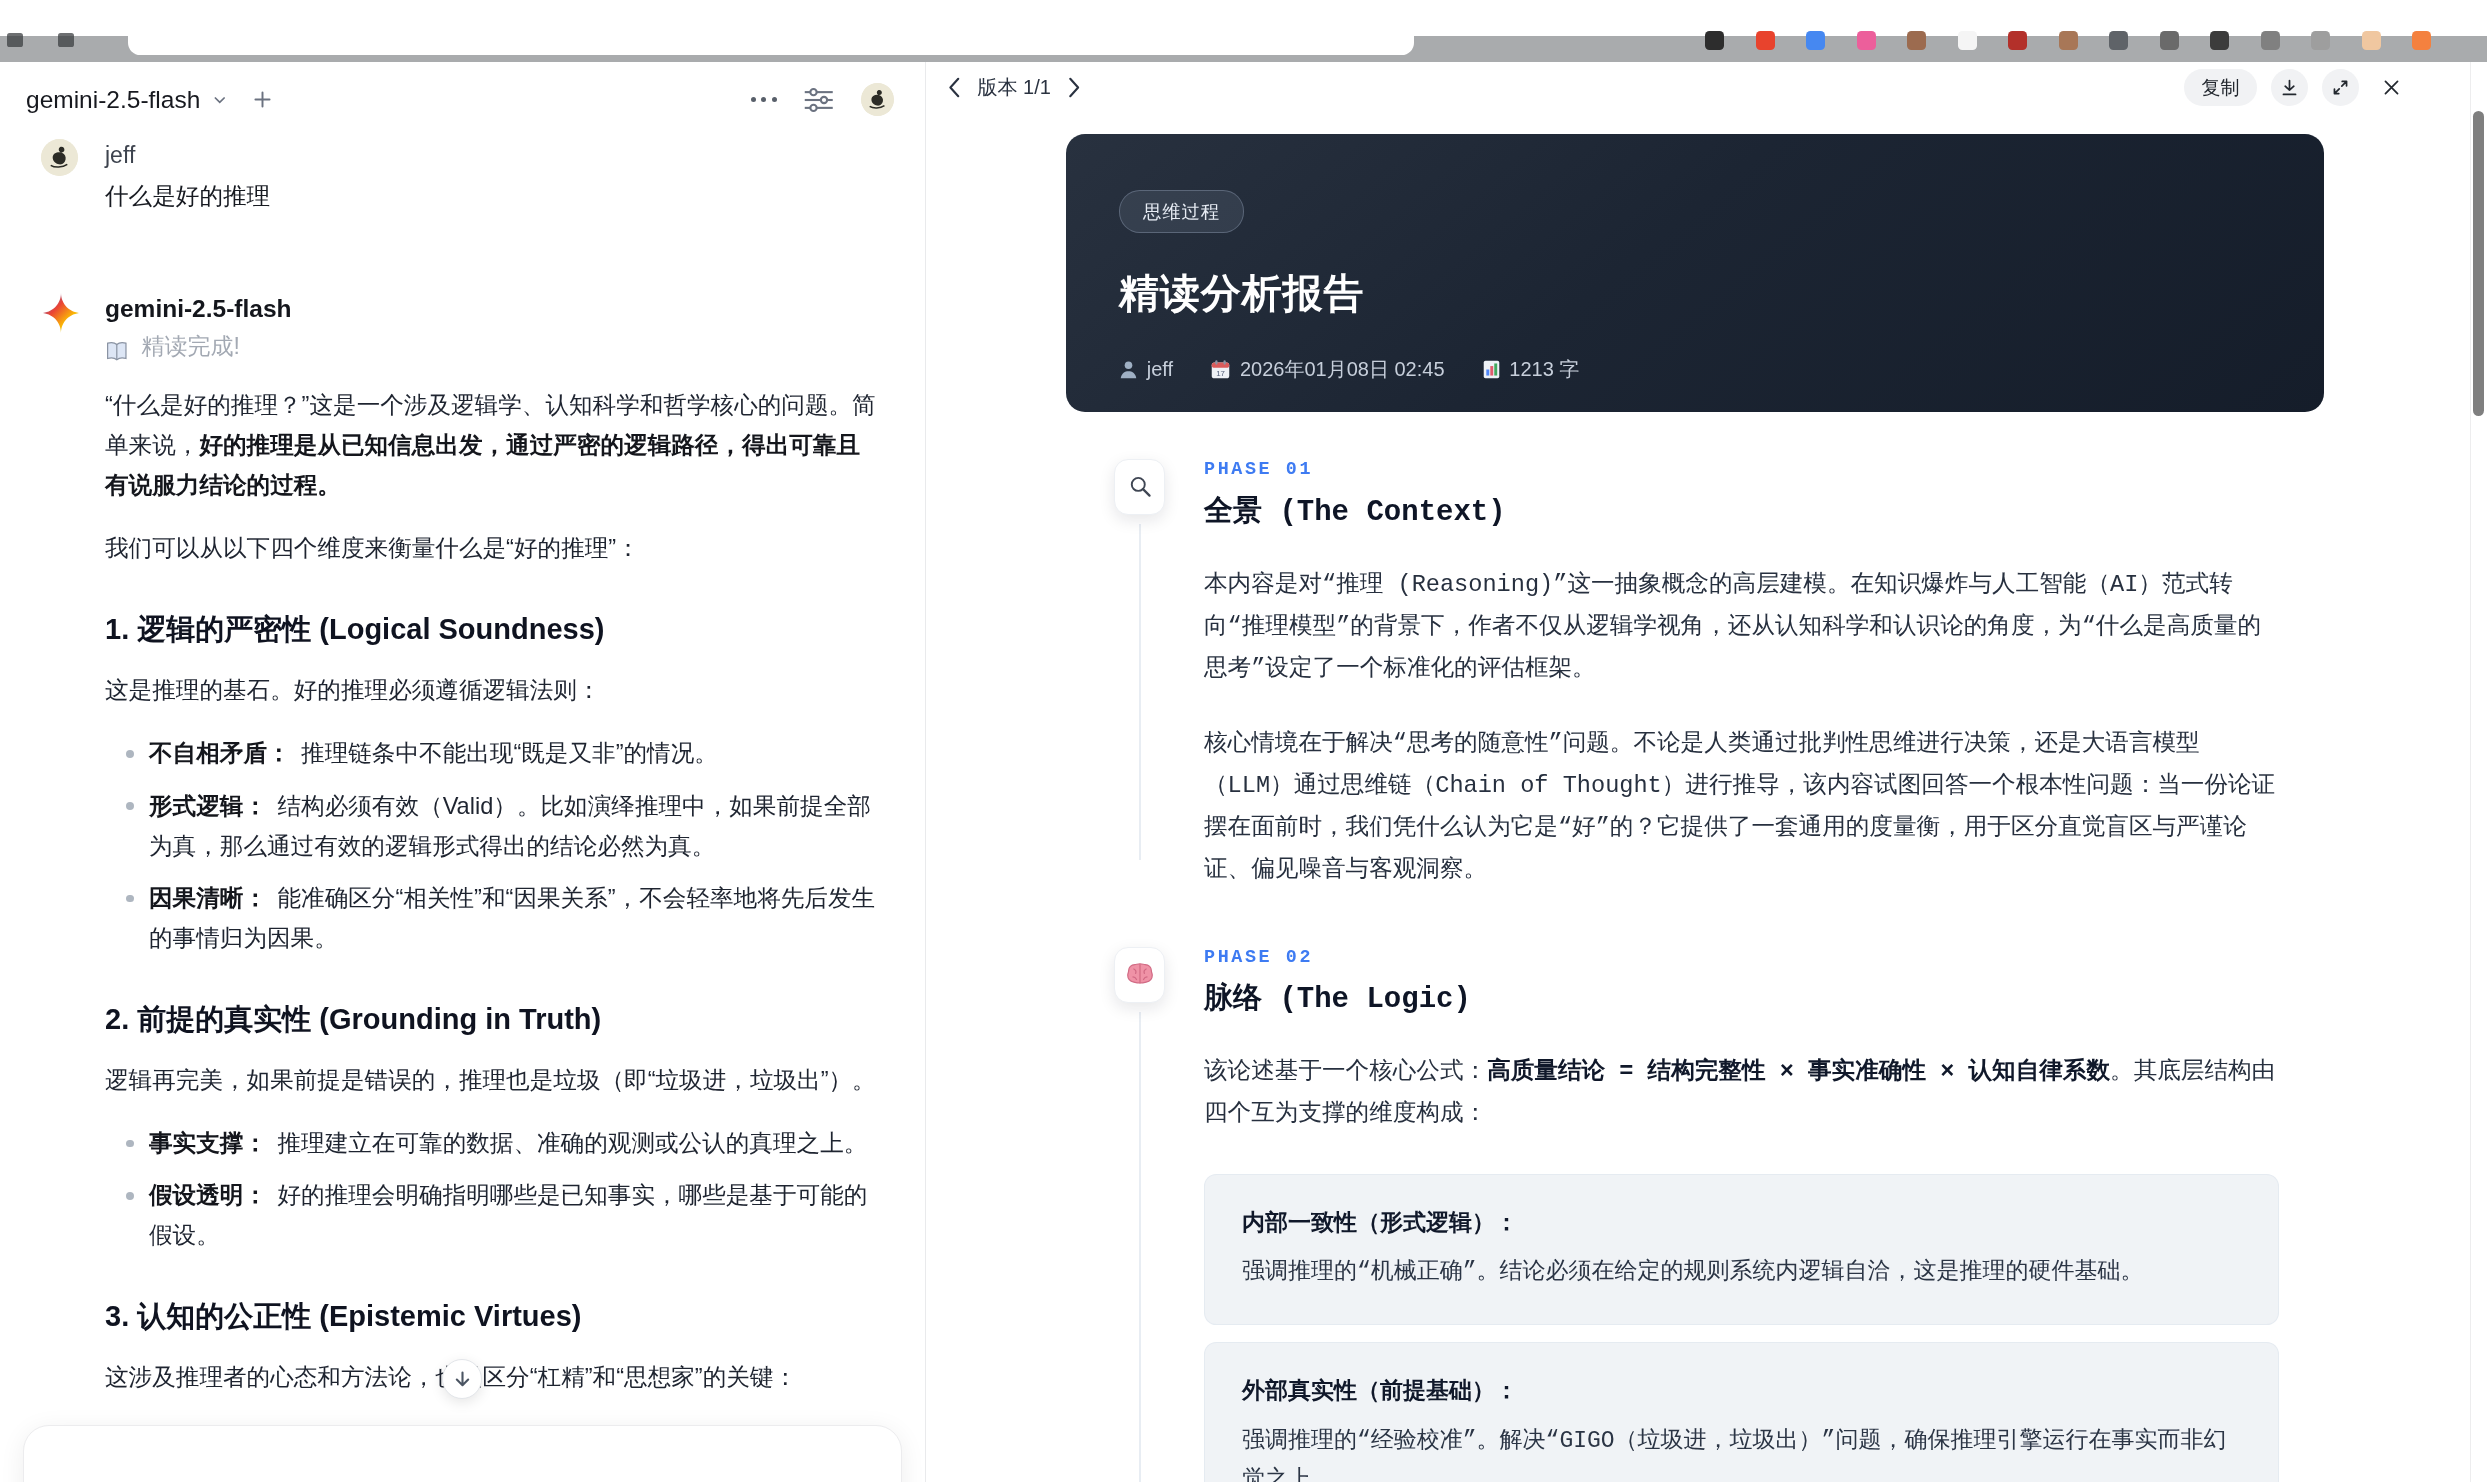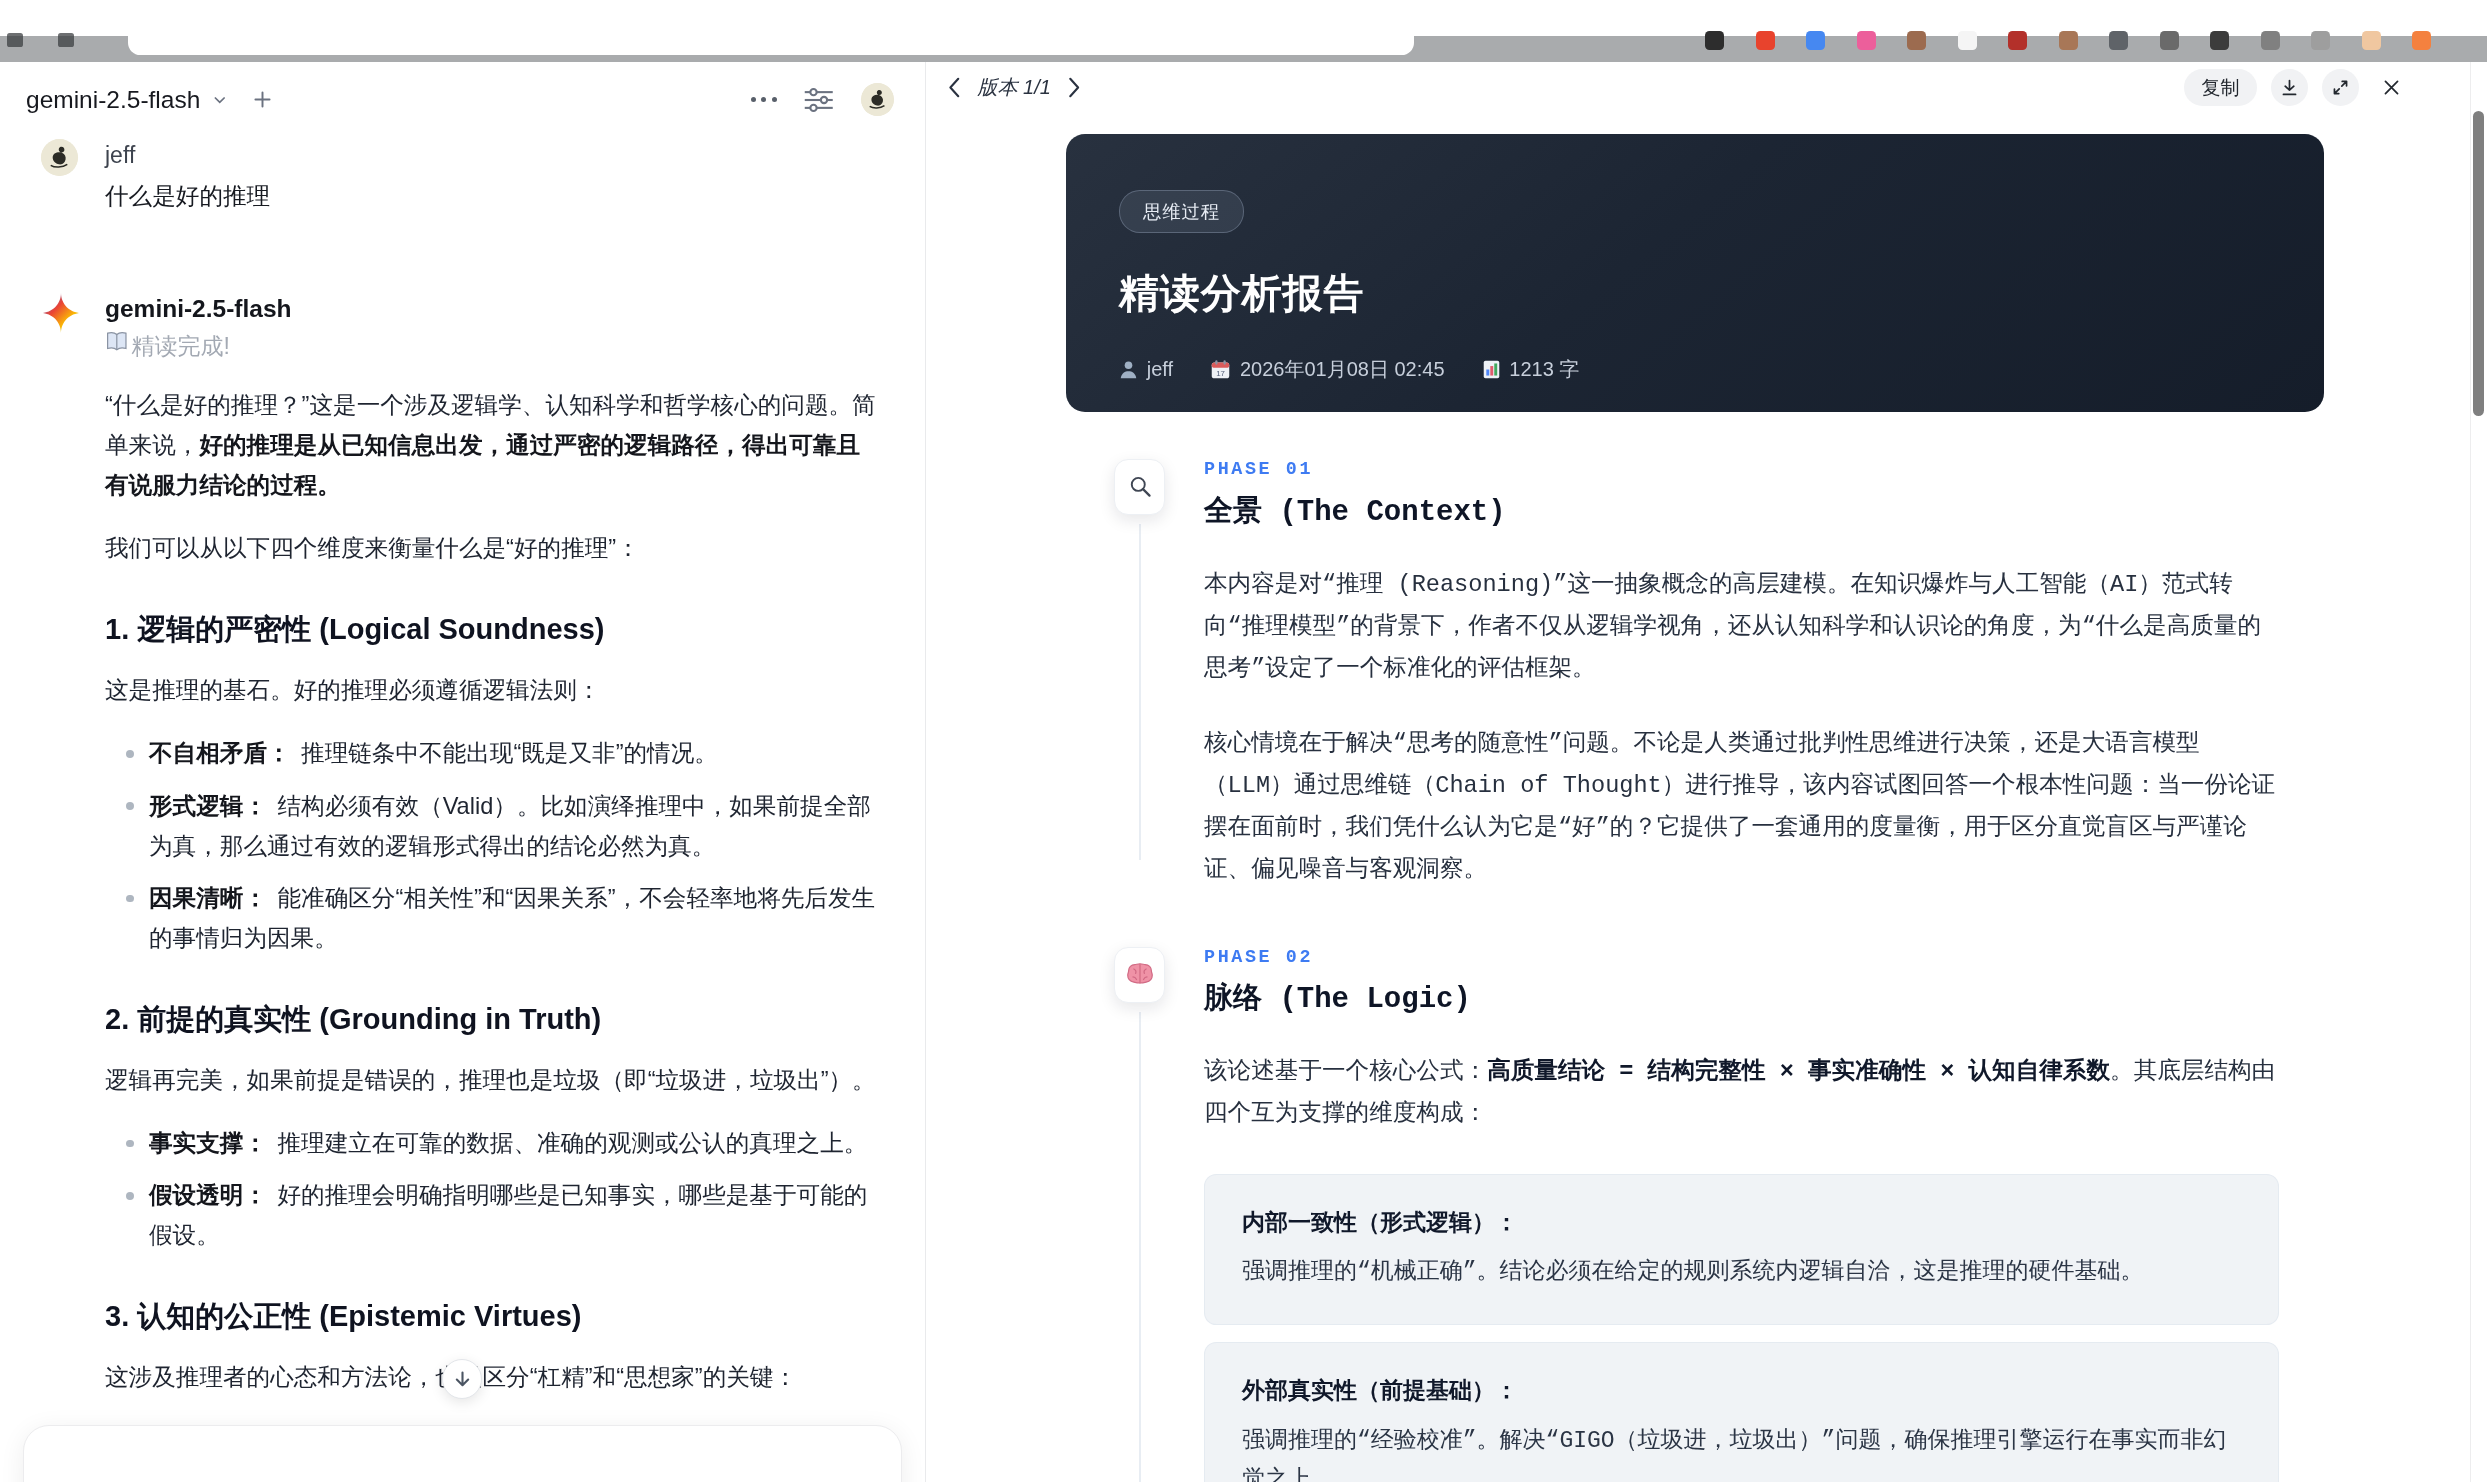--- a/index.html
+++ b/index.html
@@ -32,42 +32,42 @@
   
   .chat-scroll{position:absolute;top:68px;left:0;right:0;bottom:0;padding:0 51px 0 41px;}
   .msg{display:grid;grid-template-columns:64px 1fr;}
   .msg-user{margin-top:8.8px;}
   .avatar{width:37px;height:37px;border-radius:50%;background:#ece8d6;overflow:hidden;}
   .u-name{font-size:23px;color:#3d434e;font-weight:500;padding-top:3.5px;}
   .u-text{font-size:23.6px;color:#171a21;margin-top:10.5px;}
   .msg-ai{margin-top:81px;}
   .gemini-badge{width:40px;height:40px;}
   .ai-name{font-size:24.5px;font-weight:700;color:#14161c;padding-top:1.8px;}
-  .ai-status{display:flex;align-items:flex-start;gap:3px;font-size:23px;color:#a3a9b3;margin-top:8.8px;}
+  .ai-status{display:flex;align-items:flex-end;gap:13px;font-size:23px;color:#a3a9b3;margin-top:8.8px;}
   .md{grid-column:2;width:775px;font-size:23.6px;line-height:40px;color:#1e2430;}
   .md p{margin:23px 0;}
   .md b{font-weight:700;color:#14161c;}
   .md h3{font-size:29px;line-height:35px;font-weight:800;color:#0f1320;margin:44px 0 15.8px 0;}
   .md ul{list-style:none;margin:5.3px 0 8.8px 0;padding:0;}
   .md li{position:relative;padding-left:44px;margin:12.3px 0;}
   .md .dot{position:absolute;left:21px;top:16.6px;width:7.9px;height:7.9px;border-radius:50%;background:#aeb6c0;}
   .li-text{margin-left:10.5px;}
 
   
   .scroll-down{position:absolute;left:442px;top:1297px;width:40px;height:40px;border-radius:50%;background:#fff;border:0.9px solid #e3e6ea;box-shadow:0 3.5px 12.3px rgba(0,0,0,.10);display:flex;align-items:center;justify-content:center;z-index:6;}
 
   
   .composer{position:absolute;left:23px;right:23px;top:1363px;height:175px;background:#fff;border:0.9px solid #ececee;border-radius:26px;box-shadow:0 5.3px 26px rgba(0,0,0,.07);z-index:5;padding:26px 30px;}
   .composer .placeholder{font-size:24.5px;color:#9aa1ad;}
   .composer-bar{position:absolute;left:30px;right:26px;top:82px;display:flex;align-items:center;gap:23px;}
   .mic-btn{margin-left:auto;width:51px;height:51px;border-radius:50%;background:#0b0b0d;display:flex;align-items:flex-end;justify-content:center;gap:3.5px;padding-bottom:14px;}
 
   
   .report-topbar{position:relative;height:51px;}
-  .version-nav{position:absolute;left:19px;top:12.3px;display:flex;align-items:center;gap:14px;font-style:italic;}
+  .version-nav{position:absolute;left:19px;top:12.3px;display:flex;align-items:center;gap:14px;}
   .version-label{font-size:20px;color:#2a3240;}
   .report-actions{position:absolute;right:77px;top:7px;display:flex;align-items:center;gap:14px;}
   .pill-btn{height:37px;padding:0 17.5px;border-radius:18.4px;background:#f1f2f4;display:flex;align-items:center;font-size:19px;color:#23282f;}
   .round-btn{width:37px;height:37px;border-radius:18.4px;background:#f1f2f4;display:flex;align-items:center;justify-content:center;}
   .plain-btn{width:37px;height:37px;display:flex;align-items:center;justify-content:center;}
 
   
   .report-scroll{position:absolute;top:51px;left:0;right:0;bottom:0;overflow:hidden;}
   .hero{margin:21px 0 0 139px;width:1258px;height:278px;border-radius:19px;background:linear-gradient(140deg,#28313f 0%,#1c2533 45%,#151d2a 100%);padding:56px 53px;position:relative;}
   .hero-badge{display:inline-block;padding:7.9px 23px;border-radius:21px;background:rgba(148,163,184,.15);border:0.9px solid rgba(148,163,184,.40);color:#e7ecf4;font-size:18.4px;letter-spacing:0.9px;}

